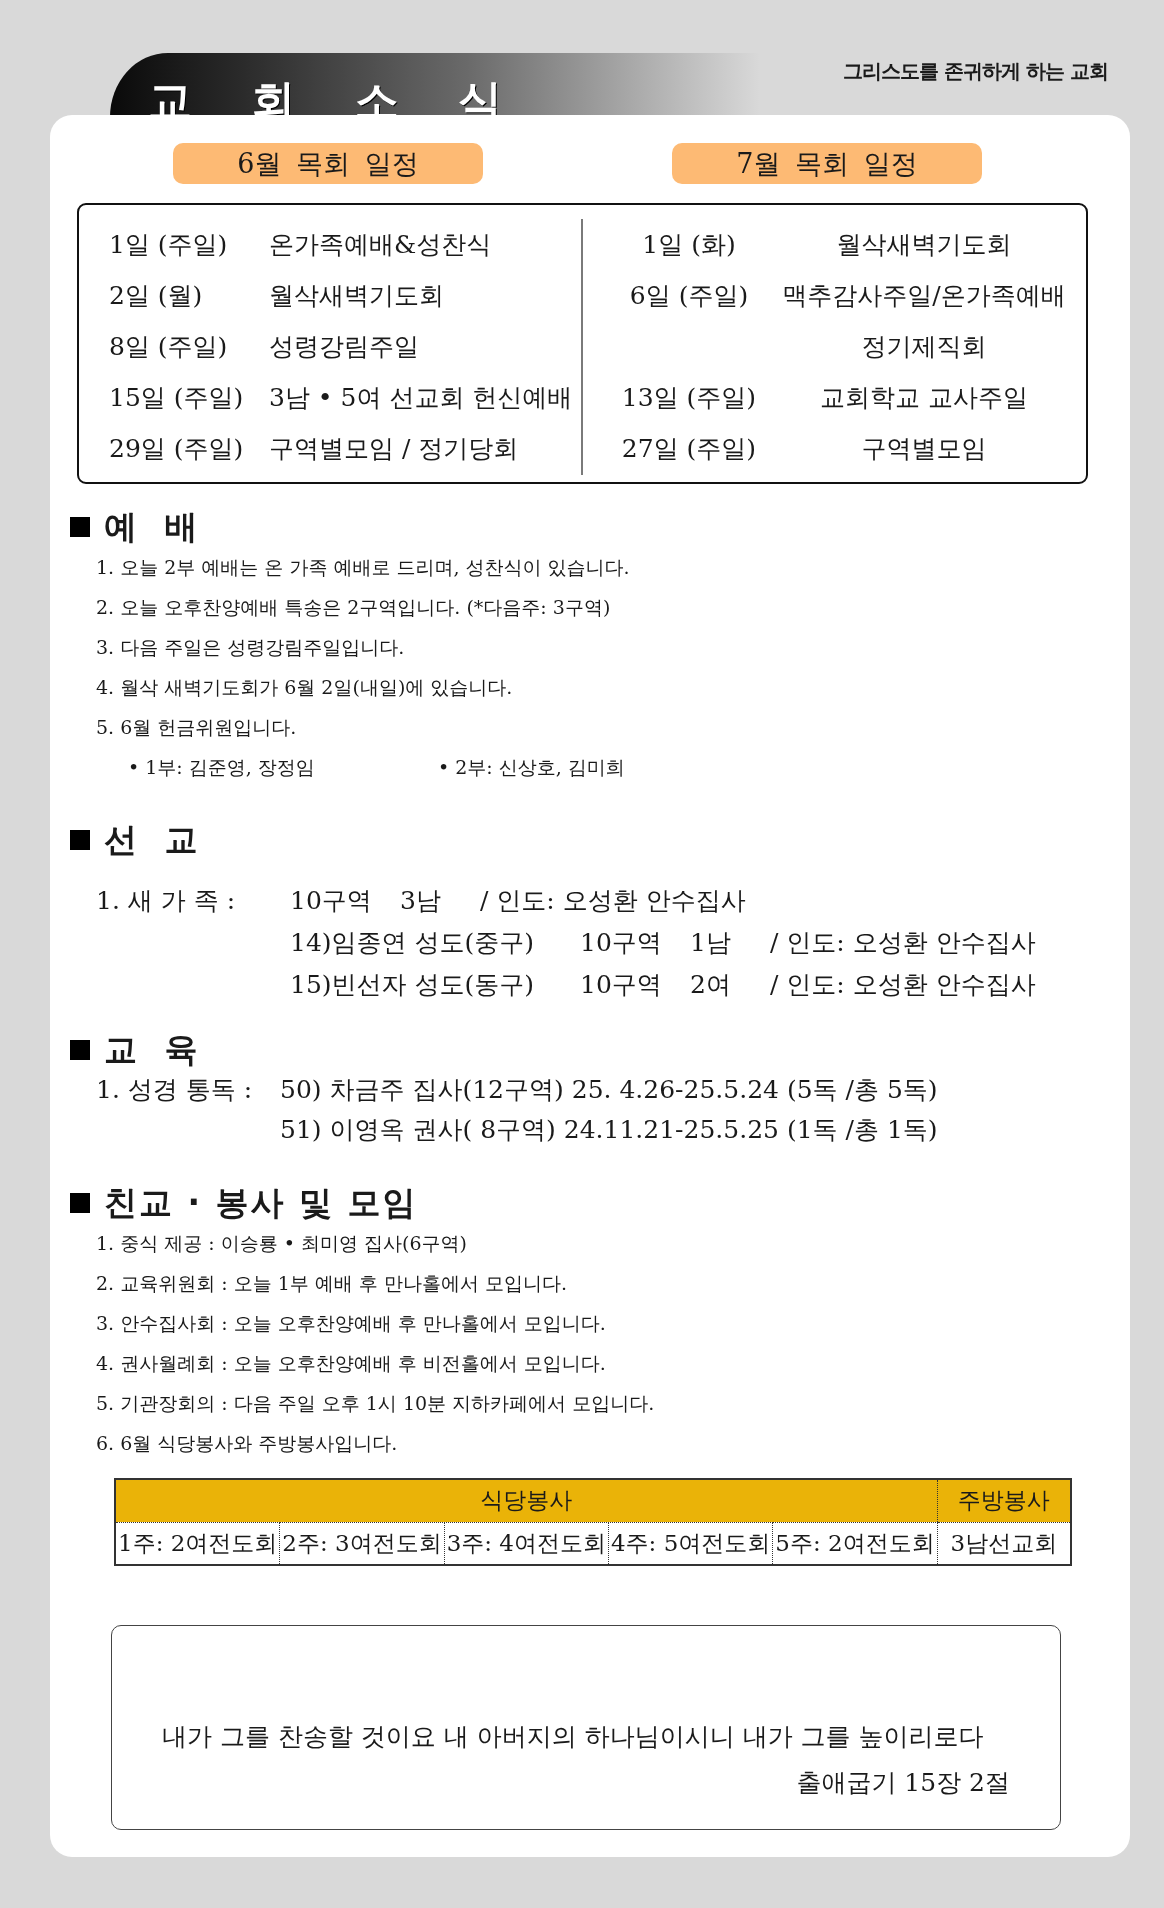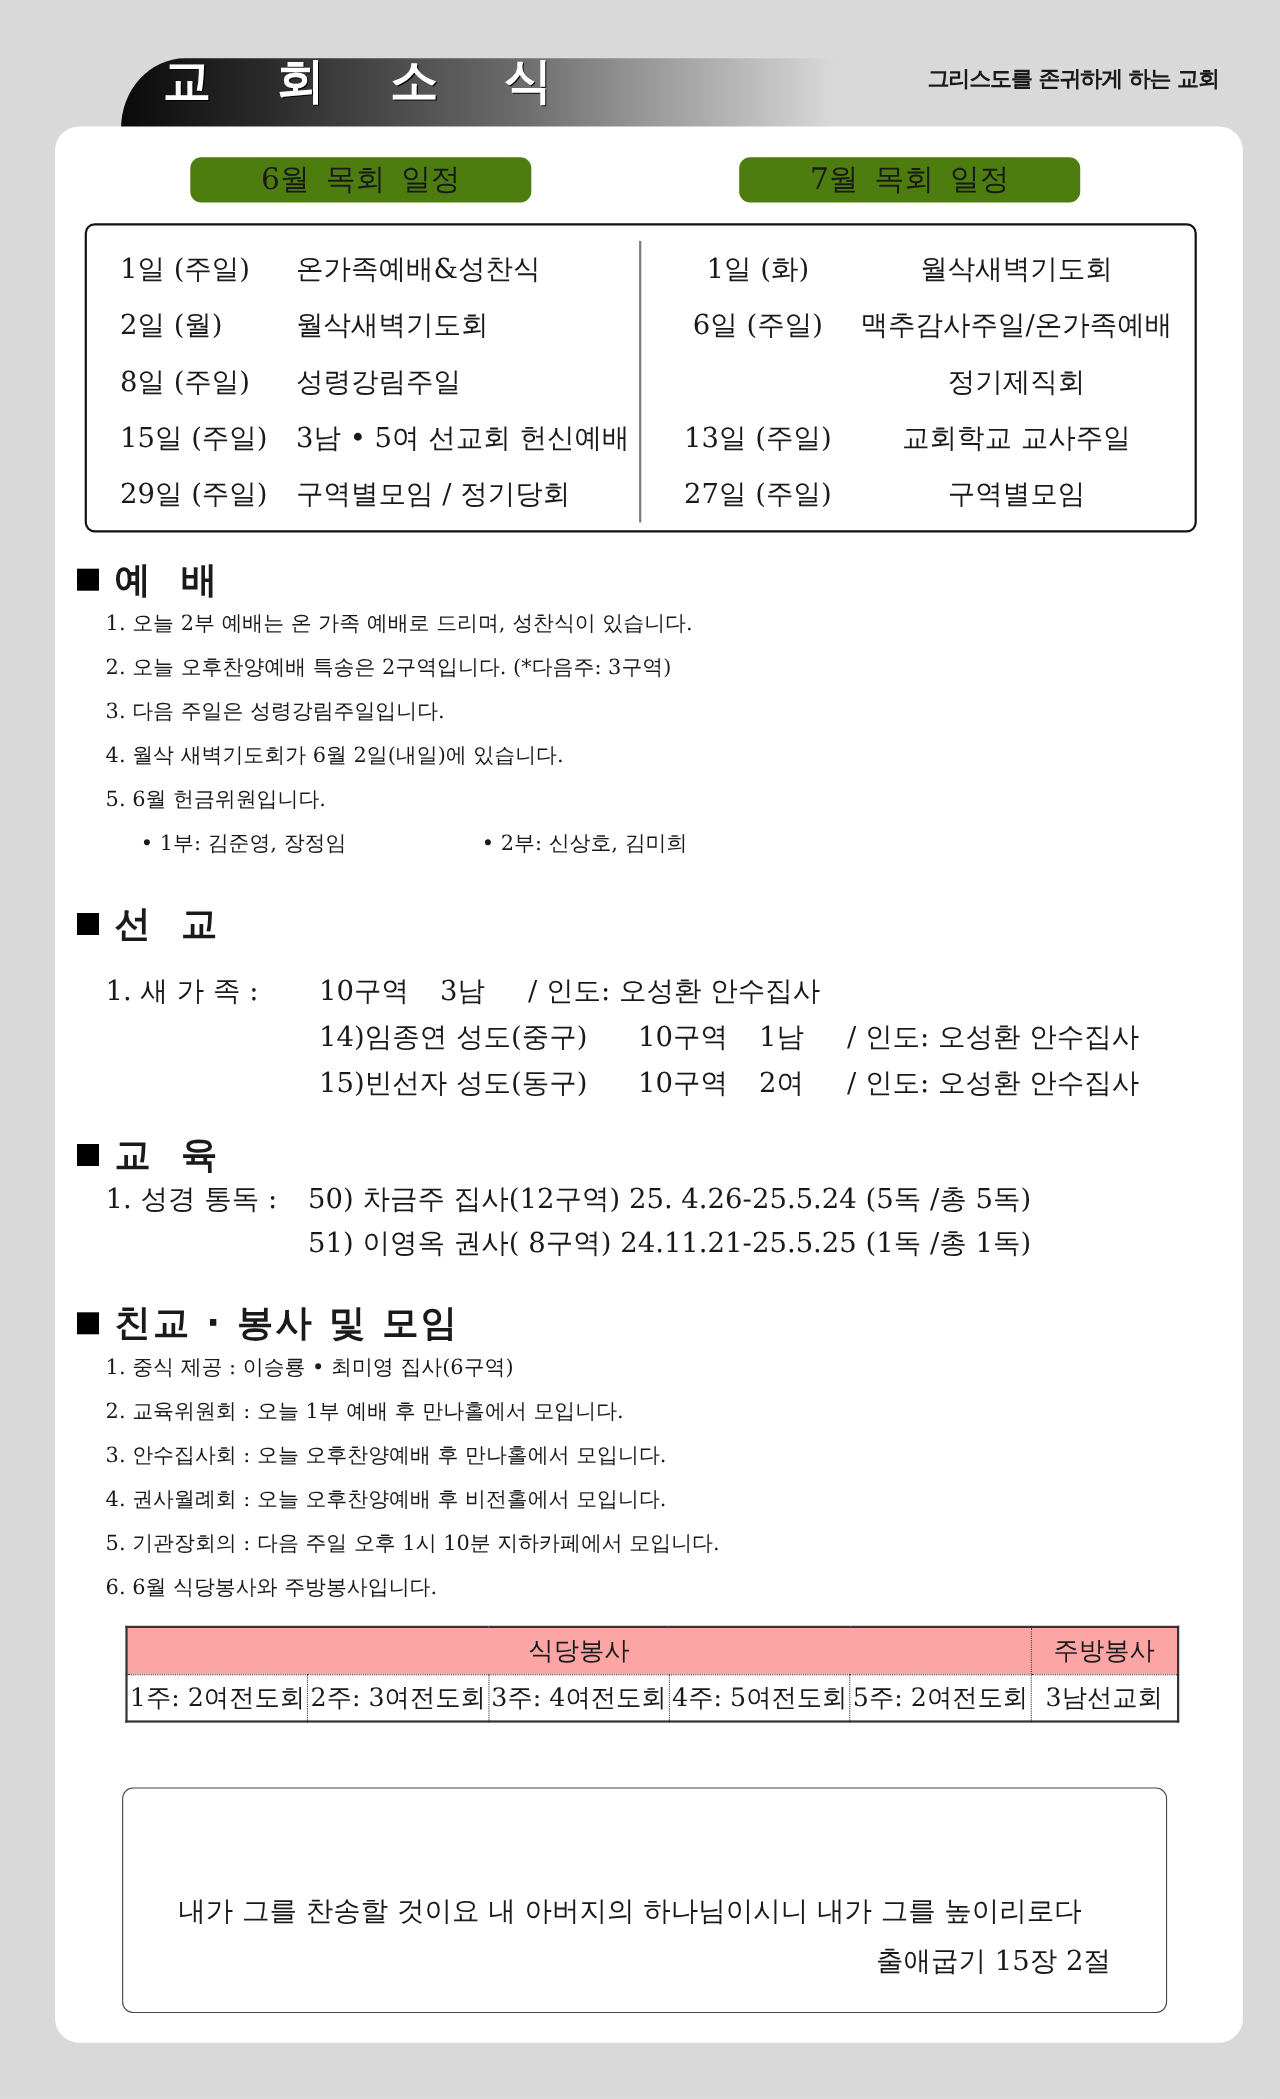--- a/index.html
+++ b/index.html
@@ -5,36 +5,36 @@
   * { box-sizing: border-box; margin: 0; padding: 0; }
   html, body { width: 1164px; height: 1908px; background: #d9d9d9; overflow: hidden; }
   body { position: relative; font-family: "DejaVu Serif", "Liberation Serif", serif; color: #1a1a1a; }
 
   .banner {
     position: absolute; left: 110px; top: 53px; width: 650px; height: 64px;
     border-top-left-radius: 58px 64px;
     background: linear-gradient(90deg, #0a0a0a 0%, #2a2a2a 20%, #6a6a6a 55%, #a8a8a8 80%, #d9d9d9 100%);
   }
   .banner-title {
-    position: absolute; left: 148px; top: 44px; font-family: "DejaVu Sans", sans-serif;
+    position: absolute; left: 148px; top: 72px; font-family: "DejaVu Sans", sans-serif;
     font-weight: bold; font-size: 44px; letter-spacing: 22px; color: #ffffff;
     text-shadow: 1px 1px 0 #000;
   }
   .motto {
     position: absolute; right: 56px; top: 58px; font-family: "DejaVu Sans", sans-serif;
     font-weight: bold; font-size: 20px; color: #1a1a1a; letter-spacing: -1px;
   }
 
   .panel {
     position: absolute; left: 50px; top: 115px; width: 1080px; height: 1742px;
     background: #ffffff; border-radius: 22px;
   }
 
   .pill {
-    position: absolute; top: 143px; height: 41px; background: #4d7c0f; border-radius: 10px;
+    position: absolute; top: 143px; height: 41px; background: #fdba74; border-radius: 10px;
     font-size: 27px; line-height: 41px; text-align: center; color: #1a1a1a; word-spacing: 6px;
   }
   .pill.june { left: 173px; width: 310px; }
   .pill.july { left: 672px; width: 310px; }
 
   .schedule {
     position: absolute; left: 77px; top: 203px; width: 1011px; height: 281px;
     border: 2px solid #111; border-radius: 9px;
   }
   .schedule .divider {
@@ -67,21 +67,21 @@
   .edu-row { display: flex; white-space: nowrap; font-size: 25px; height: 40px; line-height: 40px; }
   .edu-row .lbl { width: 210px; padding-left: 26px; }
 
   .svc-table {
     position: absolute; left: 114px; top: 1478px; width: 958px; border: 2px solid #333;
     border-collapse: collapse; font-size: 23px;
   }
   .svc-table td, .svc-table th {
     height: 43px; text-align: center; font-weight: normal; white-space: nowrap; padding: 0 2px;
   }
-  .svc-table thead th { background: #fca5a5; border-bottom: 1px dotted #333; }
+  .svc-table thead th { background: #eab308; border-bottom: 1px dotted #333; }
   .svc-table td { border-right: 1px dotted #333; }
   .svc-table .vline { border-left: 1px dotted #333; }
   .svc-table td:last-child { border-right: none; }
 
   .verse {
     position: absolute; left: 111px; top: 1625px; width: 950px; height: 205px;
     border: 1.5px solid #444; border-radius: 10px;
     font-size: 25px;
   }
   .verse .l1 { position: absolute; left: 50px; top: 52px; white-space: nowrap; }

